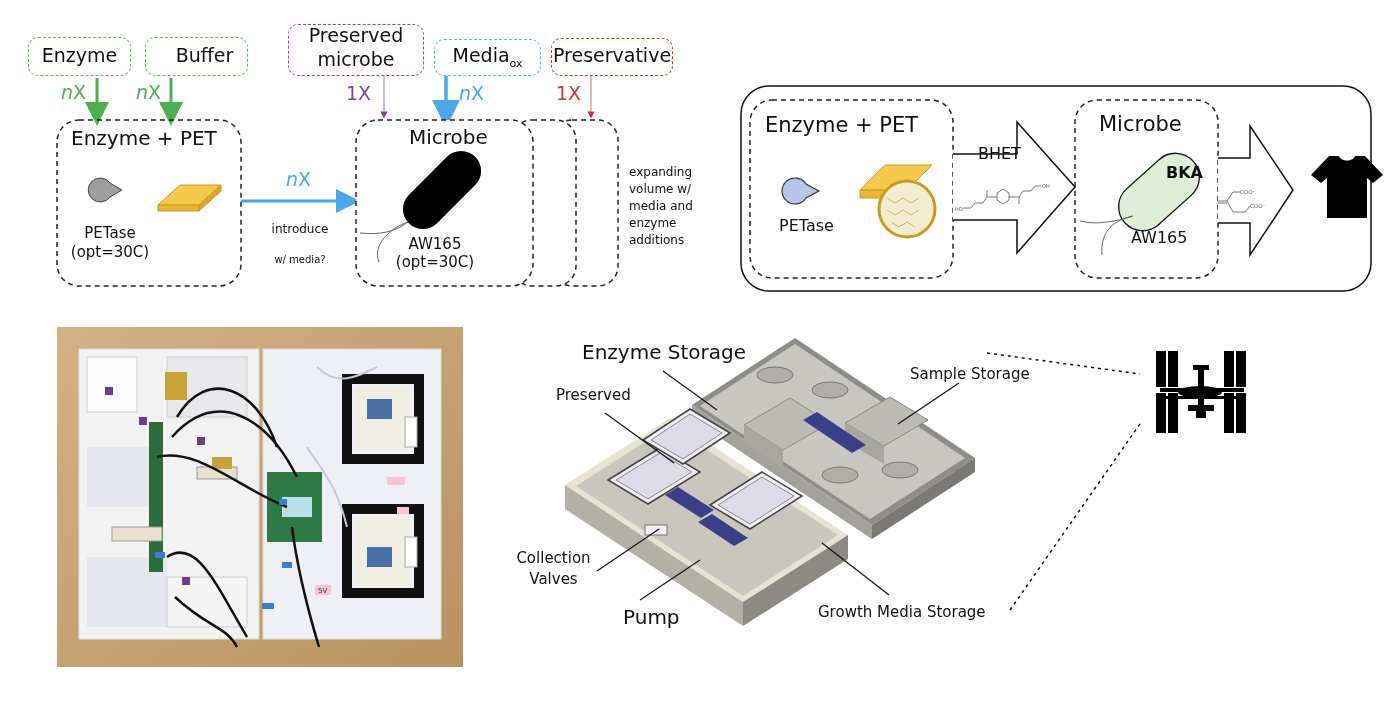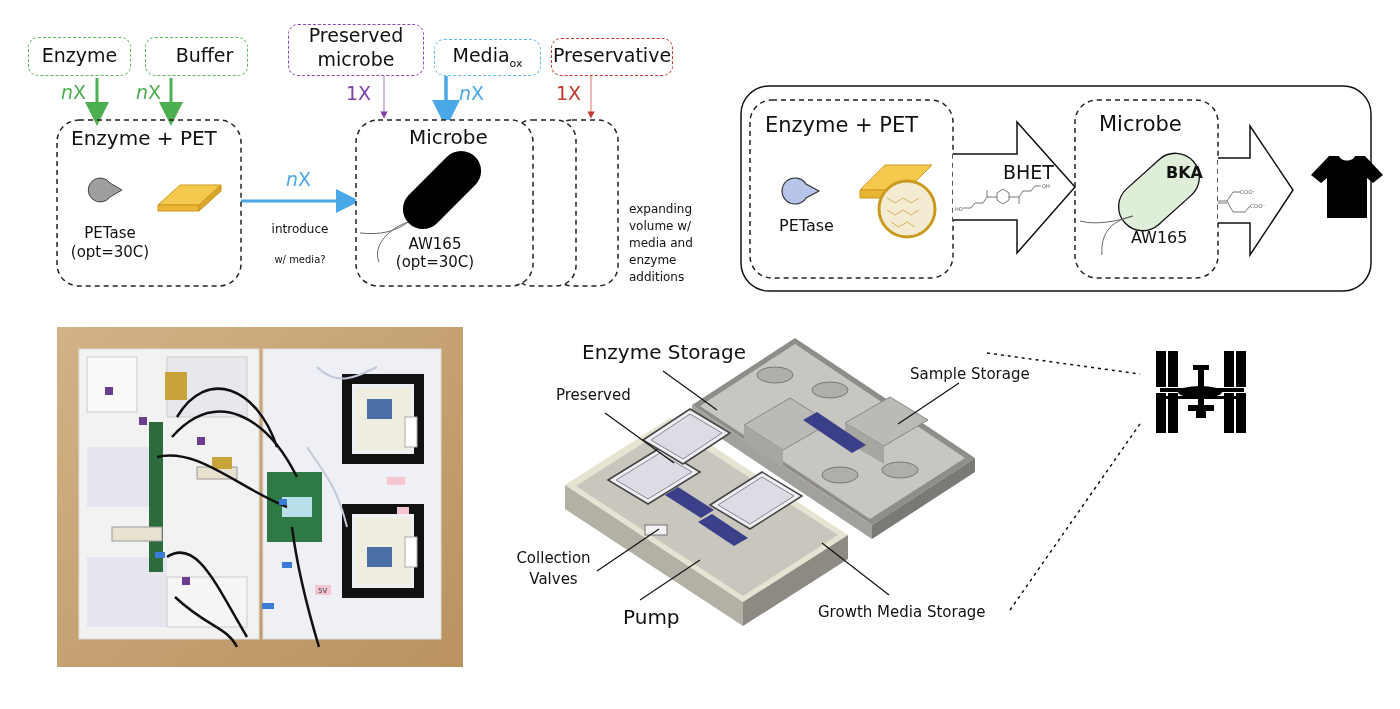--- a/index.html
+++ b/index.html
@@ -88,21 +88,21 @@
   <div class="lbl center" style="left:65px;width:90px;top:245px;font-size:15px;">(opt=30C)</div>
 
   <div class="lbl" style="left:286px;top:170px;font-size:19px;color:#4aa8e8;"><i>n</i>X</div>
   <div class="lbl center" style="left:250px;width:100px;top:223px;font-size:12px;">introduce</div>
   <div class="lbl center" style="left:250px;width:100px;top:239px;font-size:10px;margin-top:16px;">w/ media?</div>
 
   <div class="lbl" style="left:409px;top:127px;font-size:20px;">Microbe</div>
   <div class="lbl center" style="left:390px;width:90px;top:237px;font-size:15px;">AW165</div>
   <div class="lbl center" style="left:385px;width:100px;top:255px;font-size:15px;">(opt=30C)</div>
 
-  <div class="abs" style="left:629px;top:164px;font-size:12px;line-height:17px;margin-top:37px;">
+  <div class="abs" style="left:629px;top:164px;font-size:12px;line-height:17px;">
     <div>expanding</div>
     <div>volume w/</div>
     <div>media and</div>
     <div>enzyme</div>
     <div>additions</div>
   </div>
 </div>
 
 <div>
   <svg class="abs" style="left:735px;top:80px;" width="665" height="220">
@@ -137,21 +137,21 @@
       <path d="M483,123 L492,123"></path>
     </g>
     <text x="505" y="114" font-size="5.5" fill="#555">COO⁻</text>
     <text x="515" y="128" font-size="5.5" fill="#555">COO⁻</text>
 
     <path d="M576,95 L594,76 L604,76 C606,82 618,82 620,76 L630,76 L648,95 L638,103 L632,98 L632,138 L592,138 L592,98 L586,103 Z" fill="#000"></path>
   </svg>
 
   <div class="lbl" style="left:765px;top:114px;font-size:21px;">Enzyme + PET</div>
   <div class="lbl" style="left:779px;top:218px;font-size:16px;">PETase</div>
-  <div class="lbl" style="left:978px;top:163px;font-size:19px;margin-left:25px;">BHET</div>
+  <div class="lbl" style="left:978px;top:146px;font-size:16px;">BHET</div>
   <div class="lbl" style="left:1099px;top:113px;font-size:21px;">Microbe</div>
   <div class="lbl" style="left:1131px;top:230px;font-size:16px;">AW165</div>
   <div class="lbl" style="left:1166px;top:165px;font-size:16px;font-weight:bold;">BKA</div>
 </div>
 
 <div class="photo">
   <svg width="406" height="340">
     <defs>
       <linearGradient id="wood" x1="0" y1="0" x2="1" y2="1">
         <stop offset="0" stop-color="#d2b286"></stop>

